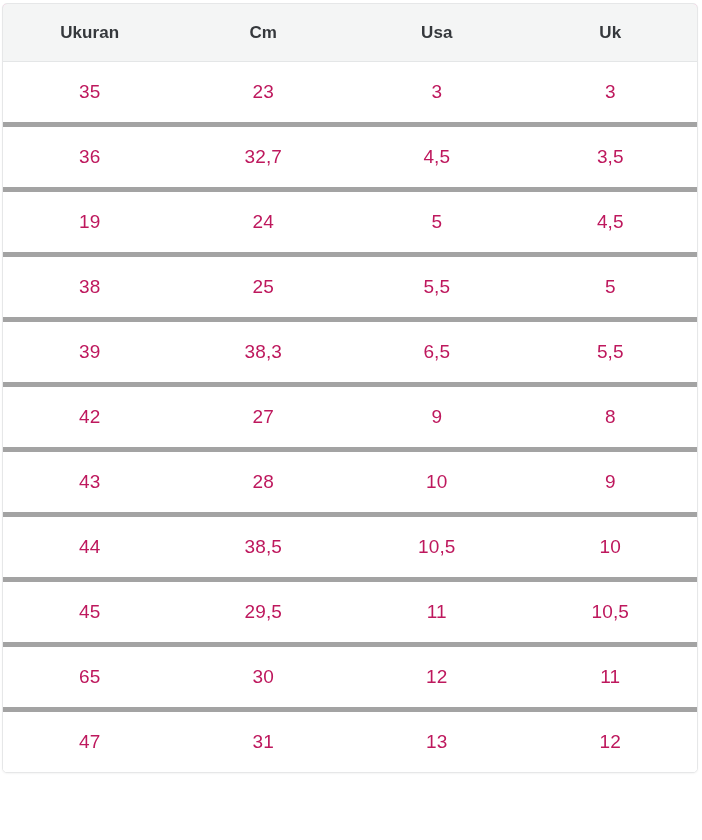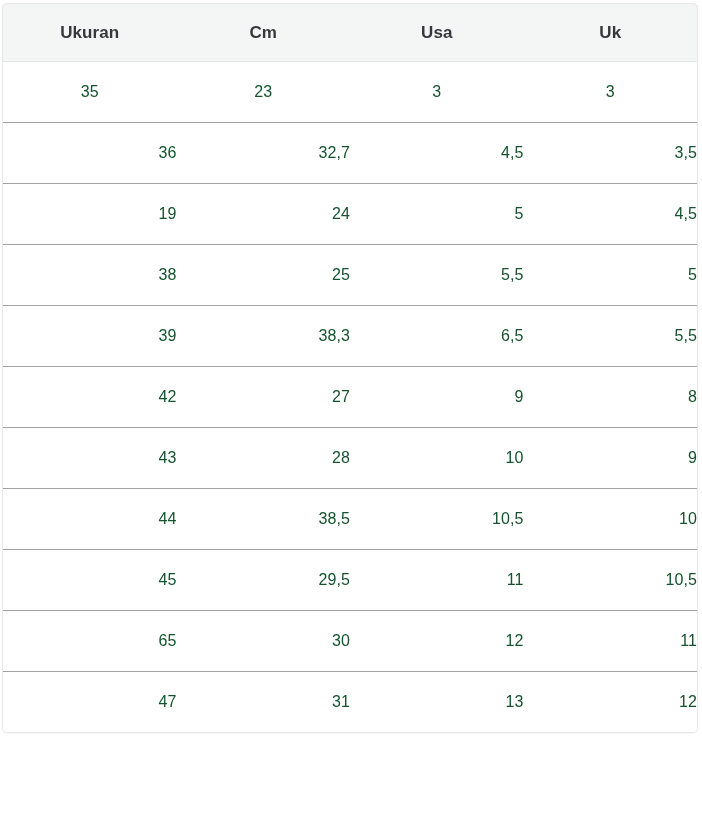--- a/index.html
+++ b/index.html
@@ -54,33 +54,32 @@
     letter-spacing: 0.1px;
     border-bottom: 1px solid #e4e6e7;
     background: #f4f5f5;
   }
 
   tbody tr.table-row {
     background: #ffffff;
   }
 
   tbody tr.table-row + tr.table-row td {
-    border-top: 1px solid #a3a3a3;
-    text-align: right;
+    border-top: 5px solid #a3a3a3;
   }
 
   tbody td {
     height: 60px;
     padding: 0;
     margin: 0;
     text-align: center;
     vertical-align: middle;
-    font-size: 16px;
+    font-size: 19px;
     font-weight: 400;
-    color: #14532d;
+    color: #be185d;
     letter-spacing: 0.1px;
   }
 </style>
 </head>
 <body>
 
 <div class="size-table-wrapper">
   <table class="size-table">
     <colgroup>
       <col>

